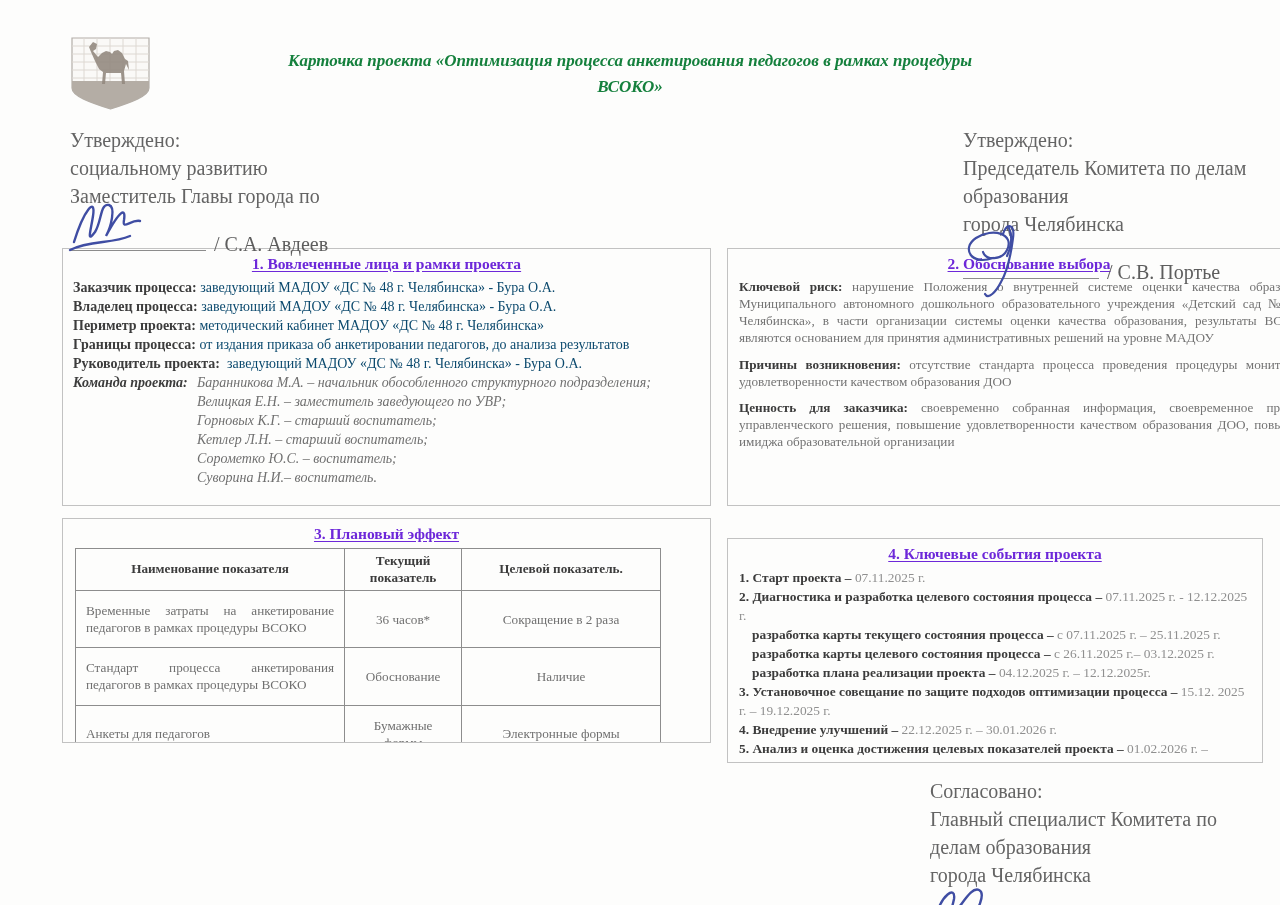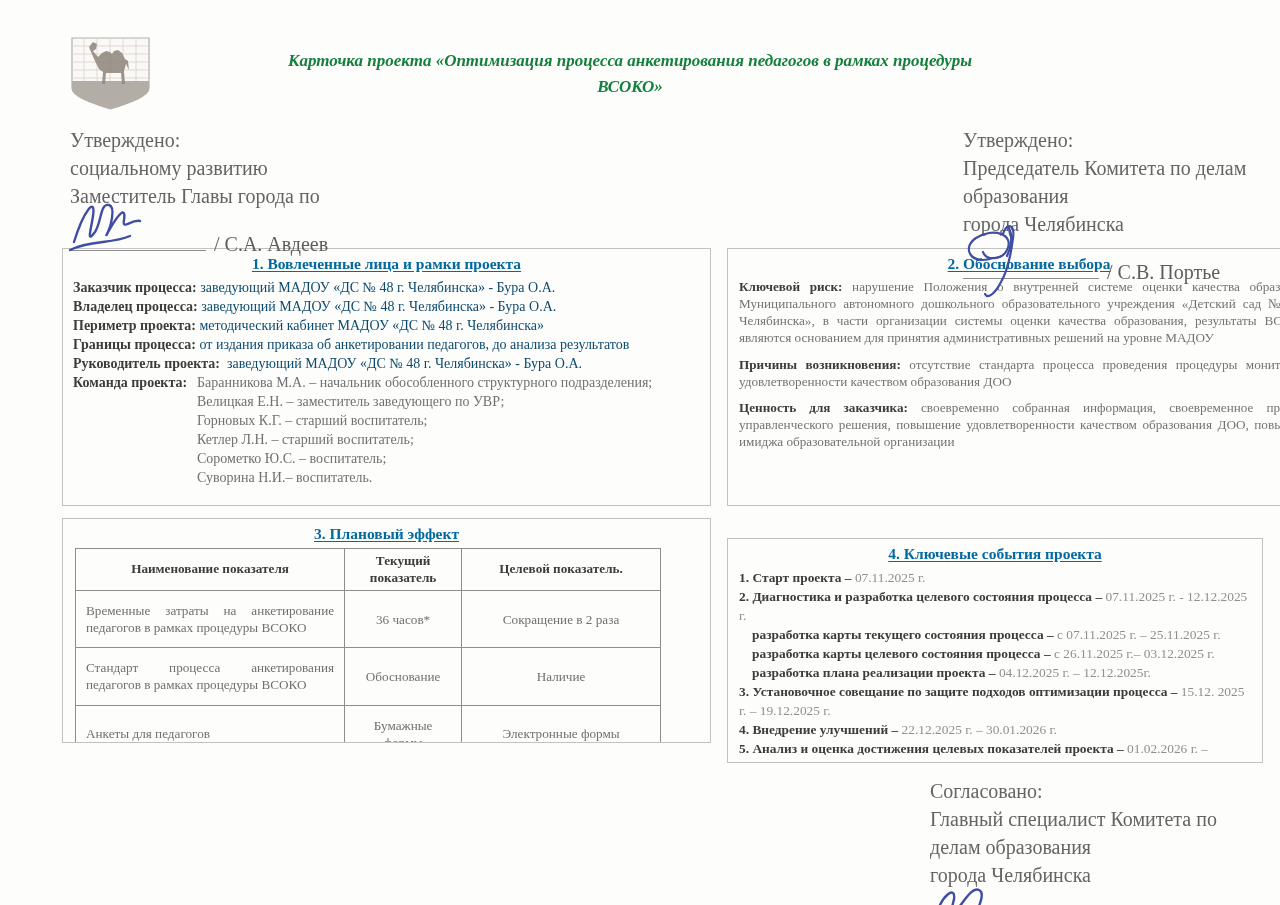--- a/index.html
+++ b/index.html
@@ -24,27 +24,27 @@
   .sig-scribble { position:absolute; pointer-events:none; }
   #approval-left  { left:70px;  top:126px; width:300px; }
   #approval-right { left:963px; top:126px; width:312px; }
   #agreement     { left:930px; top:777px; width:340px; }
   
   .box { position:absolute; border:1px solid #c2c2c2; background:#fdfdfc; box-sizing:border-box; overflow:hidden; z-index:1; }
   #box1 { left:62px;  top:248px; width:649px; height:258px; }
   #box2 { left:727px; top:248px; width:604px; height:258px; }
   #box3 { left:62px;  top:518px; width:649px; height:225px; }
   #box4 { left:727px; top:518px; width:536px; height:225px;margin-top:20px; }
-  .box-heading { text-align:center; font-weight:bold; font-size:15.5px; color:#0369a1; margin:6px 0 5px; }
+  .box-heading { text-align:center; font-weight:bold; font-size:15.5px; color:#6d28d9; margin:6px 0 5px; }
   .box-heading span { text-decoration:underline; text-underline-offset:2px; }
   
   .fields { padding:0 10px; font-size:14px; line-height:1.36; }
   .f-label { font-weight:bold; color:#3c3c3c; }
   .f-value { color:#0c4a6e; }
-  .team { display:flex; padding:0 10px; font-size:14px; line-height:1.36; }
+  .team { display:flex; padding:0 10px; font-size:14px; line-height:1.36;font-style:italic; }
   .team-label { flex:0 0 124px; font-weight:bold; color:#3c3c3c; }
   .team-members { color:#707070; }
   
   .paras { padding:0 11px; }
   .para { font-size:13.2px; line-height:1.3; text-align:justify; color:#737373; margin-bottom:9px; }
   
   .effect-table { border-collapse:collapse; margin:3px 0 0 12px; width:586px; font-size:13.2px; table-layout:fixed; }
   .effect-table th, .effect-table td { border:1px solid #8d8d8d; }
   .effect-table th { font-weight:bold; color:#3c3c3c; padding:4px 6px; text-align:center; line-height:1.25; }
   .effect-table td { color:#707070; padding:11px 10px; line-height:1.3; }

